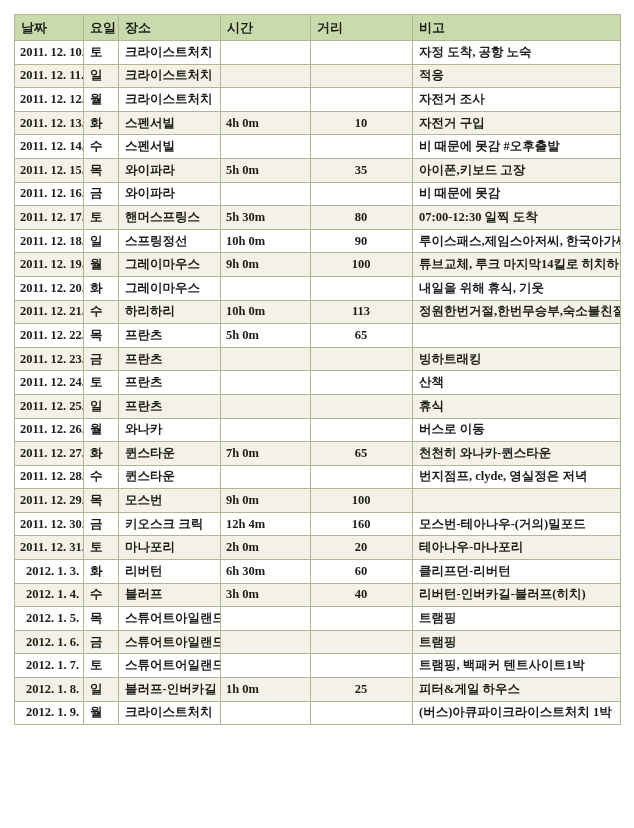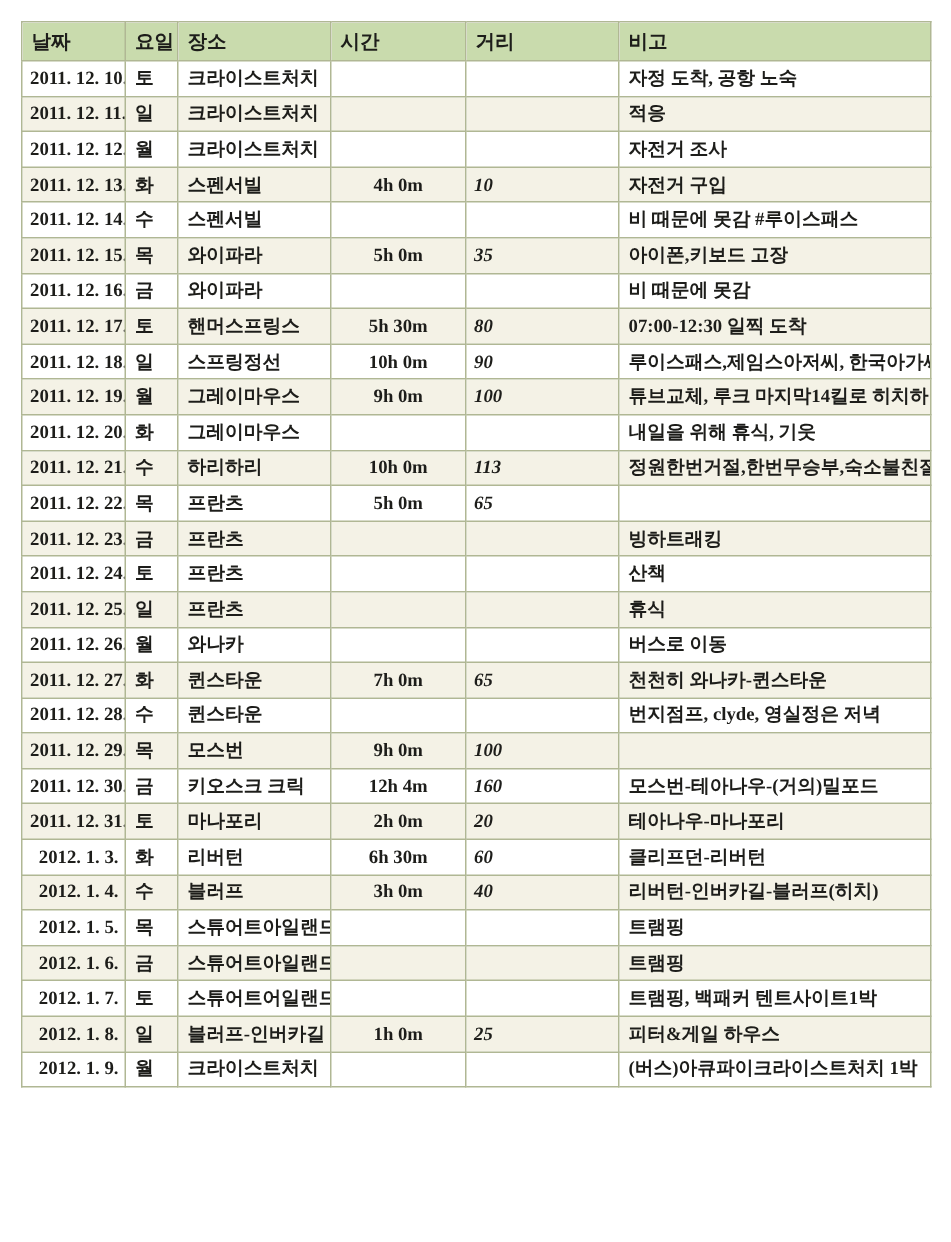--- a/index.html
+++ b/index.html
@@ -44,22 +44,22 @@
     height: 23.6px;
     font-size: 12.5px;
     font-weight: 700;
     padding: 0 5px;
     background: #ffffff;
   }
   tr.stripe td { background: #f4f2e6; }
   .col-date { text-align: right; padding-right: 4px; }
   .col-day  { text-align: left;  padding-left: 6px; }
   .col-place{ text-align: left;  padding-left: 6px; }
-  .col-time { text-align: center; padding-right: 5px; }
-  .col-dist { text-align: left; padding-right: 6px; font-style: italic; }
+  .col-time { text-align: left; padding-right: 5px; }
+  .col-dist { text-align: center; padding-right: 6px; }
   .col-note { text-align: left;  padding-left: 6px; }
 </style>
 </head>
 <body>
 
 <div class="page">
   <table class="travel-log">
     <colgroup>
       <col style="width:69px">
       <col style="width:35px">
@@ -110,21 +110,21 @@
           <td class="col-time">4h 0m</td>
           <td class="col-dist">10</td>
           <td class="col-note">자전거 구입</td>
         </tr>
         <tr>
           <td class="col-date">2011. 12. 14.</td>
           <td class="col-day">수</td>
           <td class="col-place">스펜서빌</td>
           <td class="col-time"></td>
           <td class="col-dist"></td>
-          <td class="col-note">비 때문에 못감 #루이스패스</td>
+          <td class="col-note">비 때문에 못감 #오후출발</td>
         </tr>
         <tr class="stripe">
           <td class="col-date">2011. 12. 15.</td>
           <td class="col-day">목</td>
           <td class="col-place">와이파라</td>
           <td class="col-time">5h 0m</td>
           <td class="col-dist">35</td>
           <td class="col-note">아이폰,키보드 고장</td>
         </tr>
         <tr>

